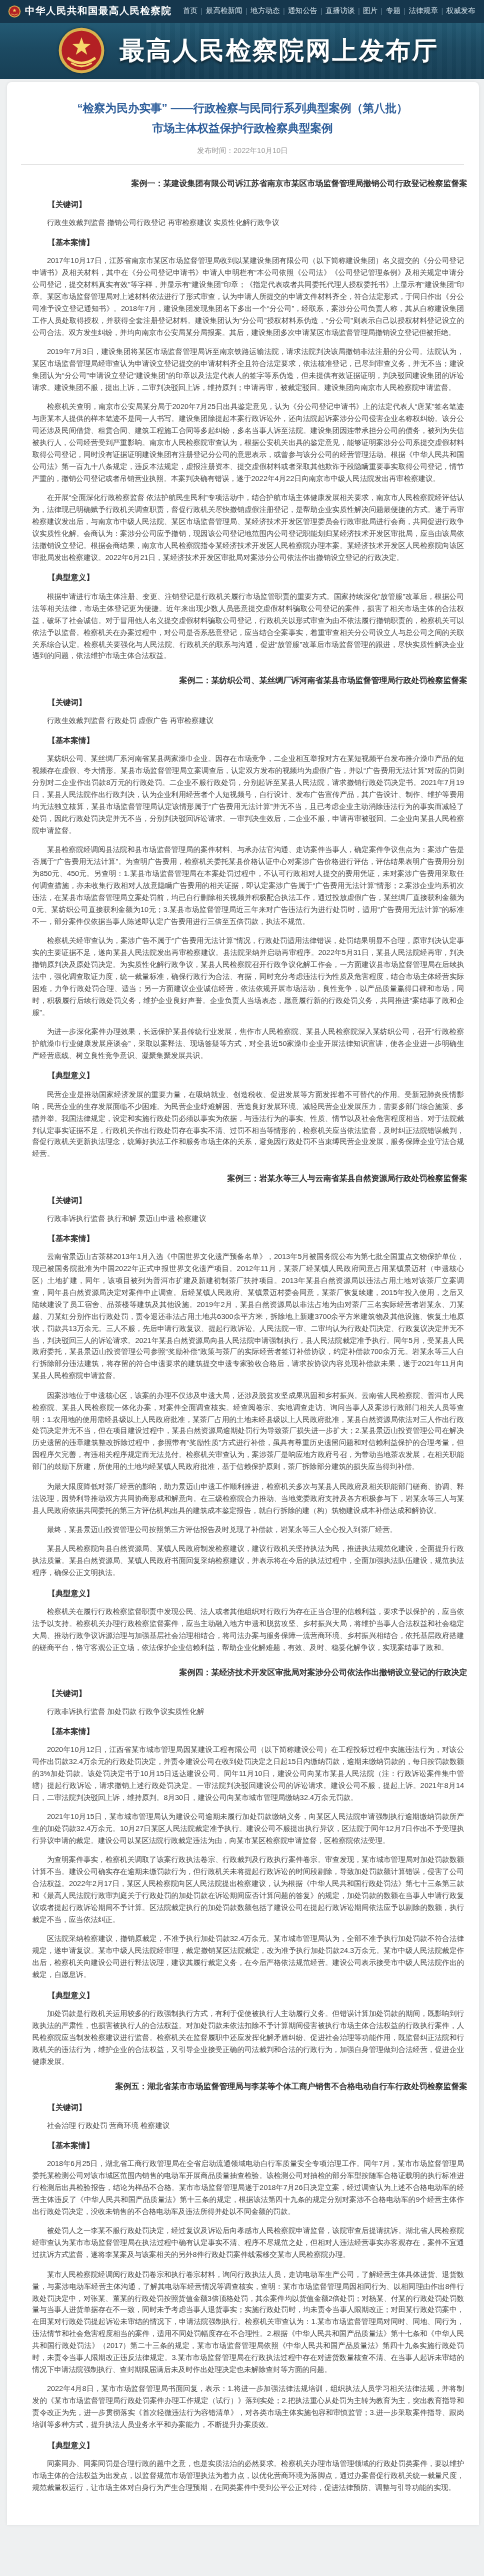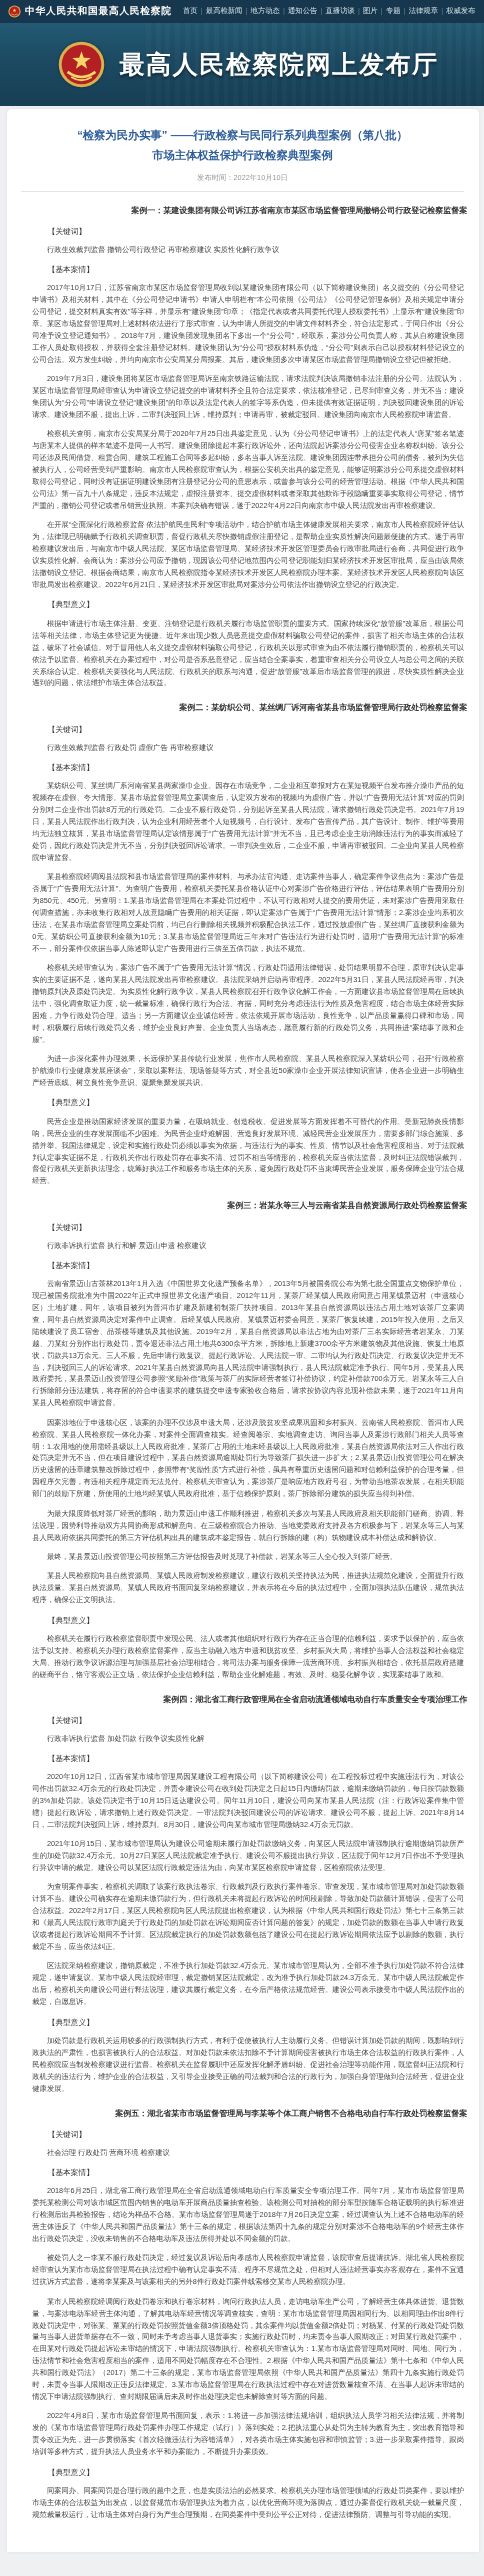--- a/index.html
+++ b/index.html
@@ -9,35 +9,35 @@
   
   .topbar{height:22.6px;background:#16374d;display:flex;align-items:center;justify-content:space-between;padding:0 8px;box-sizing:border-box;}
   .topbar-left{display:flex;align-items:center;gap:4px;}
   .emblem-small{width:13px;height:13px;flex:0 0 auto;}
   .site-name{color:#ffffff;font-family:Liberation Serif, serif;font-weight:bold;font-size:9.7px;letter-spacing:0.8px;}
   .topbar-nav{font-size:7.3px;color:#c9d9e3;white-space:nowrap;}
   .nav-item{color:#d4e2ea;cursor:pointer;padding:0 1.6px;}
   .nav-sep{color:#5d7d91;padding:0 1.6px;}
 
   
-  .banner{height:83px;background:linear-gradient(180deg,#235a74 0%,#1c4a62 45%,#173f55 100%);display:flex;align-items:center;padding-left:58px;box-sizing:border-box;position:relative;overflow:hidden;}
+  .banner{height:56px;background:linear-gradient(180deg,#235a74 0%,#1c4a62 45%,#173f55 100%);display:flex;align-items:center;padding-left:58px;box-sizing:border-box;position:relative;overflow:hidden;}
   .banner::after{content:"";position:absolute;right:0;top:0;width:339px;height:100%;
     background:repeating-linear-gradient(90deg,rgba(255,255,255,0.035) 0 4.8px,rgba(0,0,0,0.05) 4.8px 9.7px);
     opacity:.5;pointer-events:none;}
   .emblem-big{width:47px;height:47px;flex:0 0 auto;margin-right:14.5px;filter:drop-shadow(0 0.8px 1.6px rgba(0,0,0,.4));position:relative;z-index:1;}
   .banner-title{margin:0;color:#ffffff;font-family:"Liberation Serif","DejaVu Serif",serif;font-weight:bold;font-size:25px;letter-spacing:1.6px;text-shadow:0 1.6px 2.4px rgba(0,0,0,.45);position:relative;z-index:1;}
 
   
   .card{background:#ffffff;margin:3.2px 6.5px 0 6.5px;border-radius:4.8px 4.8px 0 0;padding:14.5px 11.3px 24px 11.3px;box-shadow:0 0 3.2px rgba(0,0,0,.08);}
   .article-title{margin:3.2px 0 0 0;text-align:center;color:#2f5f9b;font-size:11.3px;font-weight:bold;line-height:1.75;}
   .pub-time{text-align:center;color:#999999;font-size:7.3px;margin:6.5px 0 8px 0;}
   .divider{border:none;border-top:0.8px solid #e4e4e4;margin:0 3.2px 4.8px 3.2px;}
 
   .case-title{margin:13px 0 3.2px 0;text-align:right;color:#333333;font-size:8px;font-weight:bold;line-height:1.6;}
-  .section-heading{margin:9.7px 0 1.6px 0;color:#333333;font-size:7.7px;font-weight:normal;text-indent:2em;padding:0 3.2px 0 14.5px;}
+  .section-heading{margin:9.7px 0 1.6px 0;color:#333333;font-size:7.7px;font-weight:bold;text-indent:2em;padding:0 3.2px 0 14.5px;}
   .keywords{margin:8px 0 1.6px 0;color:#444444;font-size:7.3px;text-indent:2em;padding:0 3.2px 0 14.5px;}
   .body-p{margin:7.3px 0;color:#444444;font-size:7.3px;line-height:1.64;text-indent:2em;text-align:justify;padding:0 3.2px 0 14.5px;}
 </style>
 </head>
 <body>
 
 <div class="page">
 
   <header class="topbar">
     <div class="topbar-left">
@@ -102,21 +102,21 @@
           <p class="section-heading">【基本案情】</p>
           <p class="body-p">云南省景迈山古茶林2013年1月入选《中国世界文化遗产预备名单》，2013年5月被国务院公布为第七批全国重点文物保护单位，现已被国务院批准为中国2022年正式申报世界文化遗产项目。2012年11月，某茶厂经某镇人民政府同意占用某镇景迈村（申遗核心区）土地扩建，同年，该项目被列为普洱市扩建及新建初制茶厂扶持项目。2013年某县自然资源局以违法占用土地对该茶厂立案调查，同年县自然资源局决定对案件中止调查。后经某镇人民政府、某镇景迈村委会同意，某茶厂恢复续建，2015年投入使用，之后又陆续建设了员工宿舍、品茶楼等建筑及其他设施。2019年2月，某县自然资源局以非法占地为由对茶厂三名实际经营者岩某永、刀某越、刀某红分别作出行政处罚，责令退还非法占用土地共6300余平方米，拆除地上新建3700余平方米建筑物及其他设施、恢复土地原状，罚款共13万余元。三人不服，先后申请行政复议、提起行政诉讼。人民法院一审、二审均认为行政处罚决定、行政复议决定并无不当，判决驳回三人的诉讼请求。2021年某县自然资源局向县人民法院申请强制执行，县人民法院裁定准予执行。同年5月，受某县人民政府委托，某县景迈山投资管理公司参照“奖励补偿”政策与茶厂的实际经营者签订补偿协议，约定补偿款700余万元。岩某永等三人自行拆除部分违法建筑，将存留的符合申遗要求的建筑提交申遗专家验收合格后，请求按协议内容兑现补偿款未果，遂于2021年11月向某县人民检察院申请监督。</p>
           <p class="body-p">因案涉地位于申遗核心区，该案的办理不仅涉及申遗大局，还涉及脱贫攻坚成果巩固和乡村振兴。云南省人民检察院、普洱市人民检察院、某县人民检察院一体化办案，对案件全面调查核实。经查阅卷宗、实地调查走访、询问当事人及案涉行政部门相关人员等查明：1.农用地的使用需经县级以上人民政府批准，某茶厂占用的土地未经县级以上人民政府批准，某县自然资源局依法对三人作出行政处罚决定并无不当，但在项目建设过程中，某县自然资源局逾期处罚行为导致茶厂损失进一步扩大；2.某县景迈山投资管理公司在解决历史遗留的违章建筑整改拆除过程中，参照带有“奖励性质”方式进行补偿，虽具有尊重历史遗留问题和对信赖利益保护的合理考量，但因程序欠完善，有违相关程序规定而无法兑付。检察机关审查认为，案涉茶厂是响应地方政府号召，为带动当地茶农发展，在相关职能部门的鼓励下所建，所使用的土地均经某镇人民政府批准，基于信赖保护原则，茶厂拆除部分建筑的损失应当得到补偿。</p>
           <p class="body-p">为最大限度降低对茶厂经营的影响，助力景迈山申遗工作顺利推进，检察机关多次与某县人民政府及相关职能部门磋商、协调、释法说理，因势利导推动双方共同协商形成和解意向。在三级检察院合力推动、当地党委政府支持及各方积极参与下，岩某永等三人与某县人民政府依据共同委托的第三方评估机构出具的建筑成本鉴定报告，就自行拆除的建（构）筑物建设成本补偿达成和解协议。</p>
           <p class="body-p">最终，某县景迈山投资管理公司按照第三方评估报告及时兑现了补偿款，岩某永等三人全心投入到茶厂经营。</p>
           <p class="body-p">某县人民检察院向县自然资源局、某镇人民政府制发检察建议，建议行政机关坚持执法为民，推进执法规范化建设，全面提升行政执法质量。某县自然资源局、某镇人民政府书面回复采纳检察建议，并表示将在今后的执法过程中，全面加强执法队伍建设，规范执法程序，确保公正文明执法。</p>
           <p class="section-heading">【典型意义】</p>
           <p class="body-p">检察机关在履行行政检察监督职责中发现公民、法人或者其他组织对行政行为存在正当合理的信赖利益，要求予以保护的，应当依法予以支持。检察机关办理行政检察监督案件，应当主动融入地方申遗和脱贫攻坚、乡村振兴大局，将维护当事人合法权益和社会稳定大局、推动行政争议诉源治理与加强基层社会治理相结合，将司法办案与服务保障一流营商环境、乡村振兴相结合，依托基层政府搭建的磋商平台，恪守客观公正立场，依法保护企业信赖利益，帮助企业化解难题，有效、及时、稳妥化解争议，实现案结事了政和。</p>
         </section>
         <section>
-          <h3 class="case-title">案例四：湖北省工商行政管理局在全省启动流通领域电动自行车质量安全专项治理工作</h3>
+          <h3 class="case-title">案例四：某经济技术开发区审批局对案涉分公司依法作出撤销设立登记的行政决定</h3>
           <p class="section-heading">【关键词】</p>
           <p class="keywords">行政非诉执行监督 加处罚款 行政争议实质性化解</p>
           <p class="section-heading">【基本案情】</p>
           <p class="body-p">2020年10月12日，江西省某市城市管理局因某建设工程有限公司（以下简称建设公司）在工程投标过程中实施违法行为，对该公司作出罚款32.4万余元的行政处罚决定，并责令建设公司在收到处罚决定之日起15日内缴纳罚款，逾期未缴纳罚款的，每日按罚款数额的3%加处罚款。该处罚决定书于10月15日送达建设公司。同年11月10日，建设公司向某市某县人民法院（注：行政诉讼案件集中管辖）提起行政诉讼，请求撤销上述行政处罚决定。一审法院判决驳回建设公司的诉讼请求。建设公司不服，提起上诉。2021年8月14日，二审法院判决驳回上诉，维持原判。8月30日，建设公司向某市城市管理局缴纳32.4万余元罚款。</p>
           <p class="body-p">2021年10月15日，某市城市管理局认为建设公司逾期未履行加处罚款缴纳义务，向某区人民法院申请强制执行逾期缴纳罚款所产生的加处罚款32.4万余元。10月27日某区人民法院裁定准予执行。建设公司不服提出执行异议，区法院于同年12月7日作出不予受理执行异议申请的裁定。建设公司以某区法院行政裁定违法为由，向某市某区检察院申请监督，区检察院依法受理。</p>
           <p class="body-p">为查明案件事实，检察机关调取了该案行政执法卷宗、行政裁判及行政执行案件卷宗。审查发现，某市城市管理局对加处罚款数额计算不当。建设公司确实存在逾期未缴罚款行为，但行政机关未将提起行政诉讼的时间段剔除，导致加处罚款额计算错误，侵害了公司合法权益。2022年2月17日，某区人民检察院向区人民法院提出检察建议，认为根据《中华人民共和国行政处罚法》第七十三条第三款和《最高人民法院行政审判庭关于行政处罚的加处罚款在诉讼期间应否计算问题的答复》的规定，加处罚款的数额在当事人申请行政复议或者提起行政诉讼期间不予计算。区法院裁定执行的加处罚款数额包括了建设公司在提起行政诉讼期间依法应予以剔除的数额，执行裁定不当，应当依法纠正。</p>
           <p class="body-p">区法院采纳检察建议，撤销原裁定，不准予执行加处罚款32.4万余元。某市城市管理局认为，全部不准予执行加处罚款不符合法律规定，遂申请复议。某市中级人民法院经审理，裁定撤销某区法院裁定，改为准予执行加处罚款24.3万余元。某市中级人民法院裁定作出后，检察机关向建设公司进行释法说理，建议其履行裁定义务，在今后严格依法规范经营。建设公司表示接受市中级人民法院作出的裁定，自愿息诉。</p>
           <p class="section-heading">【典型意义】</p>
           <p class="body-p">加处罚款是行政机关运用较多的行政强制执行方式，有利于促使被执行人主动履行义务。但错误计算加处罚款的期间，既影响到行政执法的严肃性，也损害被执行人的合法权益。对加处罚款未依法扣除不予计算期间侵害被执行市场主体合法权益的行政执行案件，人民检察院应当制发检察建议进行监督。检察机关在监督履职中还应发挥化解矛盾纠纷、促进社会治理等功能作用，既监督纠正法院和行政机关的违法行为，维护企业的合法权益，又引导企业接受正确的司法裁判和合法的行政行为，加强自身管理做到合法经营，促进企业健康发展。</p>
         </section>

